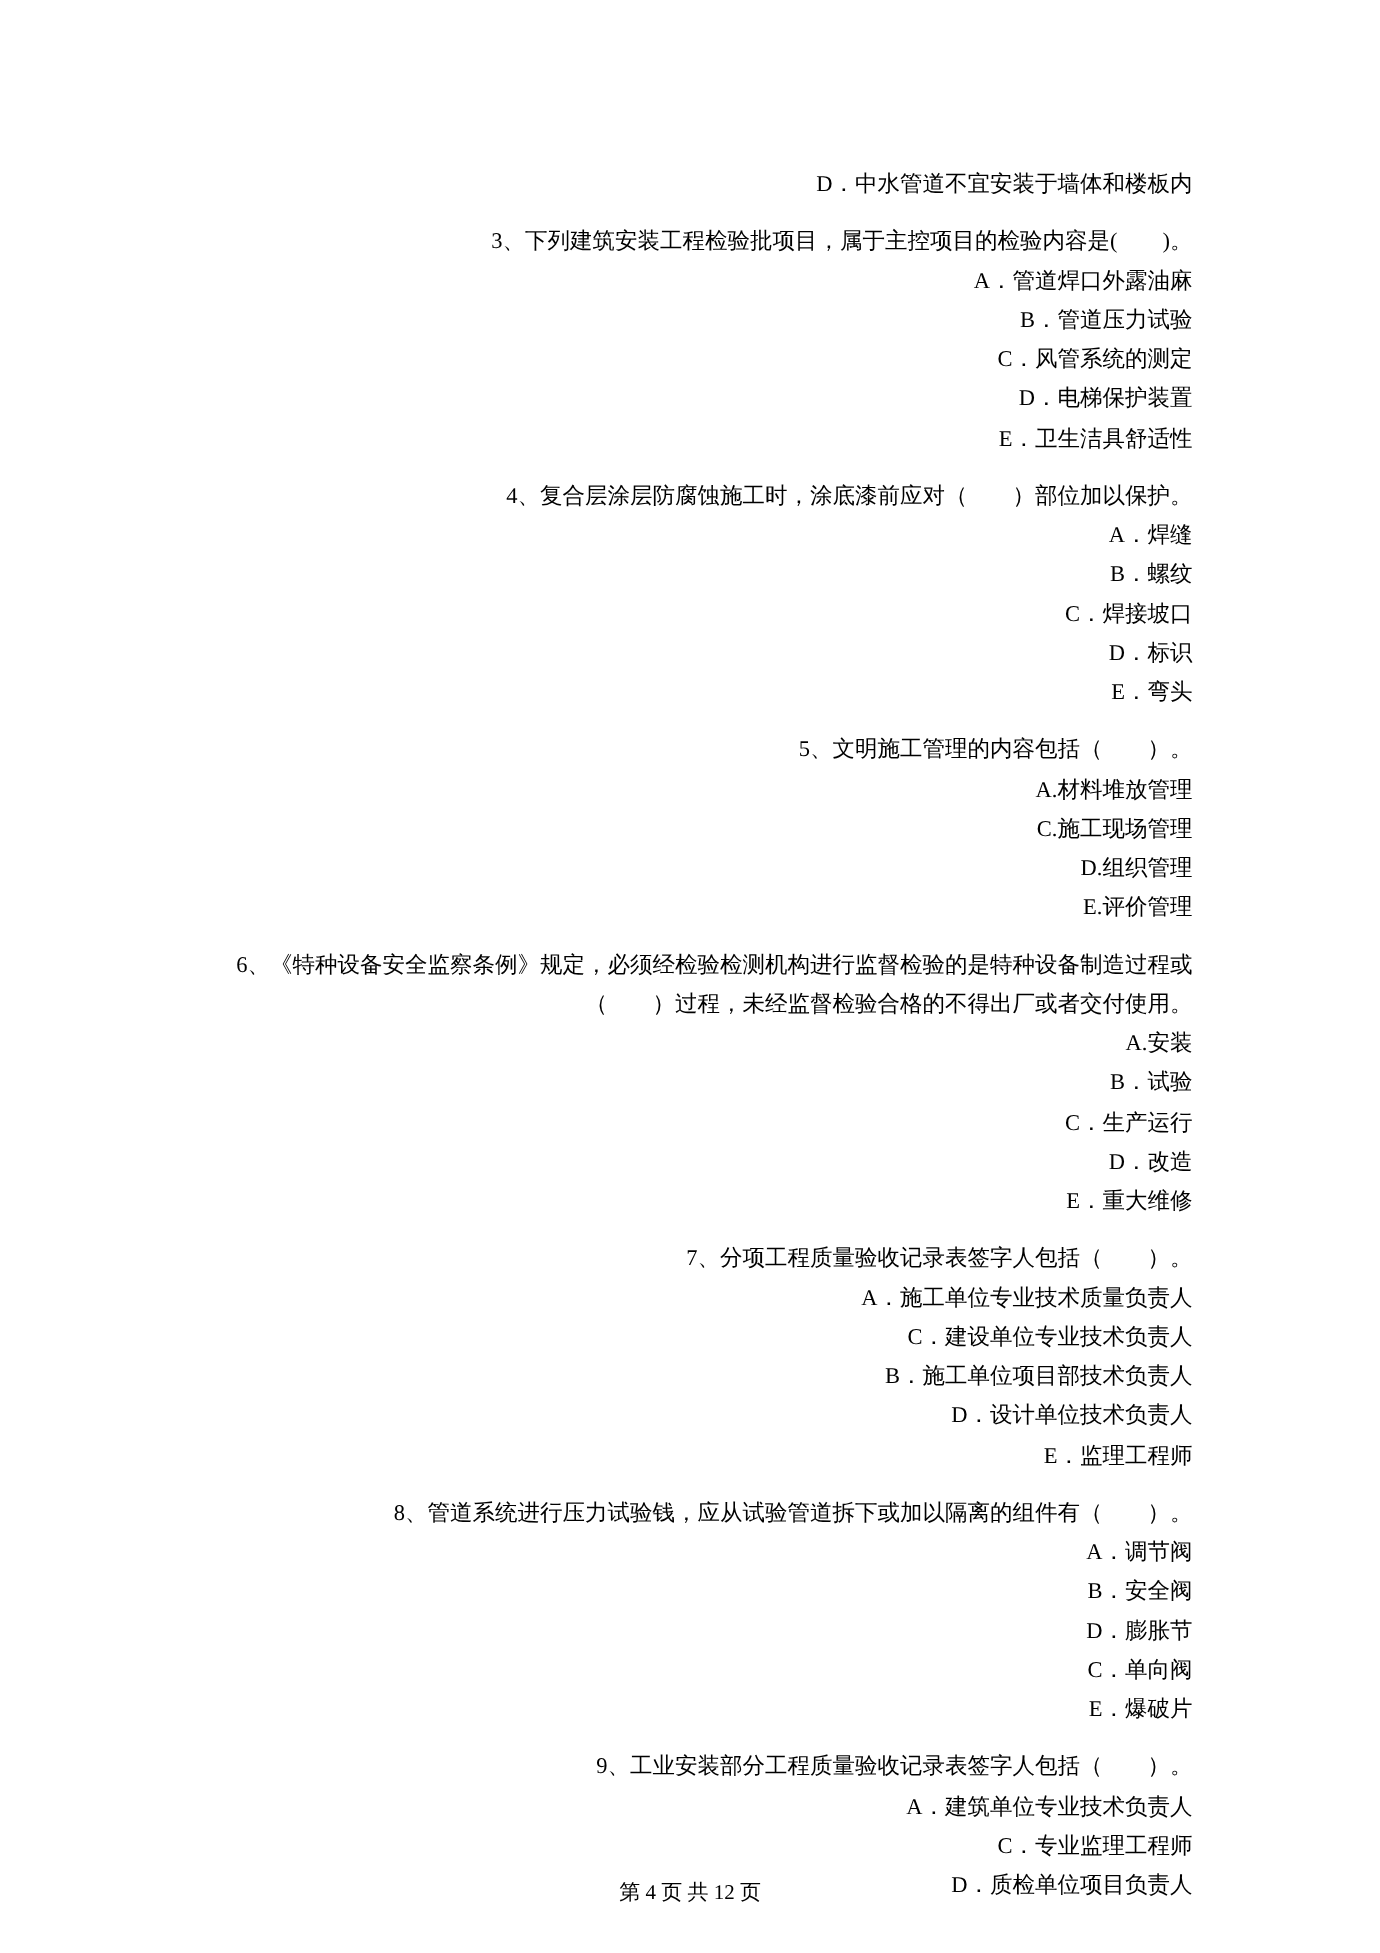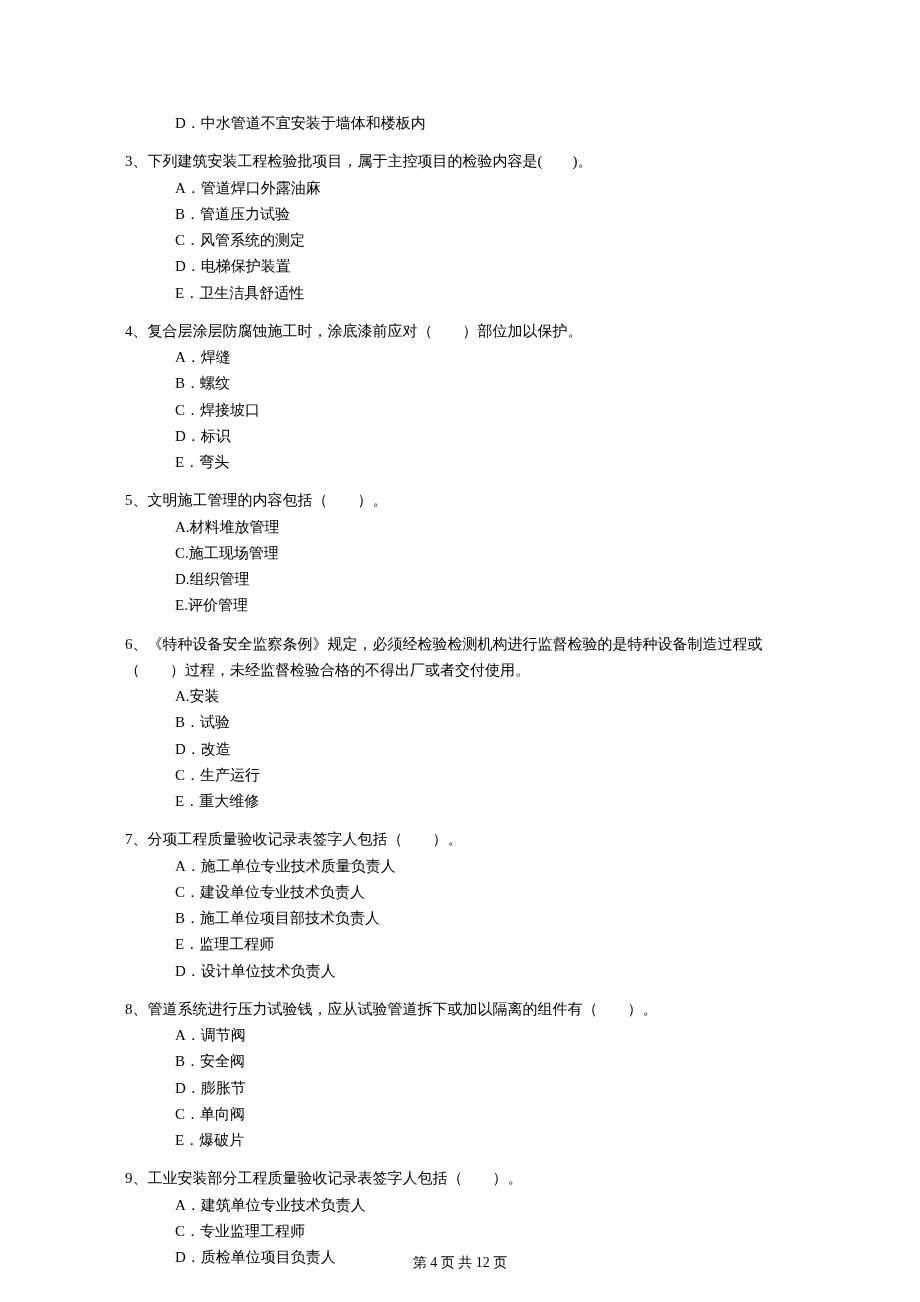--- a/index.html
+++ b/index.html
@@ -1,18 +1,19 @@
 <!DOCTYPE html>
 <html><head>
   <meta charset="utf-8">
   <style>
     * {
       margin: 0;
       padding: 0;
       box-sizing: border-box;
+      text-align: right;
     }
     body {
       font-family: "SimSun", "宋体", serif;
       font-size: 15px;
       line-height: 1.75;
       color: #000;
       background: #fff;
       width: 920px;
       min-height: 1302px;
       padding: 110px 125px 40px 125px;
@@ -57,30 +58,30 @@
 
   <div class="question">5、文明施工管理的内容包括（　　）。</div>
   <div class="option">A.材料堆放管理</div>
   <div class="option">C.施工现场管理</div>
   <div class="option">D.组织管理</div>
   <div class="option">E.评价管理</div>
 
   <div class="question">6、《特种设备安全监察条例》规定，必须经检验检测机构进行监督检验的是特种设备制造过程或（　　）过程，未经监督检验合格的不得出厂或者交付使用。</div>
   <div class="option">A.安装</div>
   <div class="option">B．试验</div>
+  <div class="option">C．生产运行</div>
   <div class="option">D．改造</div>
-  <div class="option">C．生产运行</div>
   <div class="option">E．重大维修</div>
 
   <div class="question">7、分项工程质量验收记录表签字人包括（　　）。</div>
   <div class="option">A．施工单位专业技术质量负责人</div>
   <div class="option">C．建设单位专业技术负责人</div>
   <div class="option">B．施工单位项目部技术负责人</div>
+  <div class="option">D．设计单位技术负责人</div>
   <div class="option">E．监理工程师</div>
-  <div class="option">D．设计单位技术负责人</div>
 
   <div class="question">8、管道系统进行压力试验钱，应从试验管道拆下或加以隔离的组件有（　　）。</div>
   <div class="option">A．调节阀</div>
   <div class="option">B．安全阀</div>
   <div class="option">D．膨胀节</div>
   <div class="option">C．单向阀</div>
   <div class="option">E．爆破片</div>
 
   <div class="question">9、工业安装部分工程质量验收记录表签字人包括（　　）。</div>
   <div class="option">A．建筑单位专业技术负责人</div>

